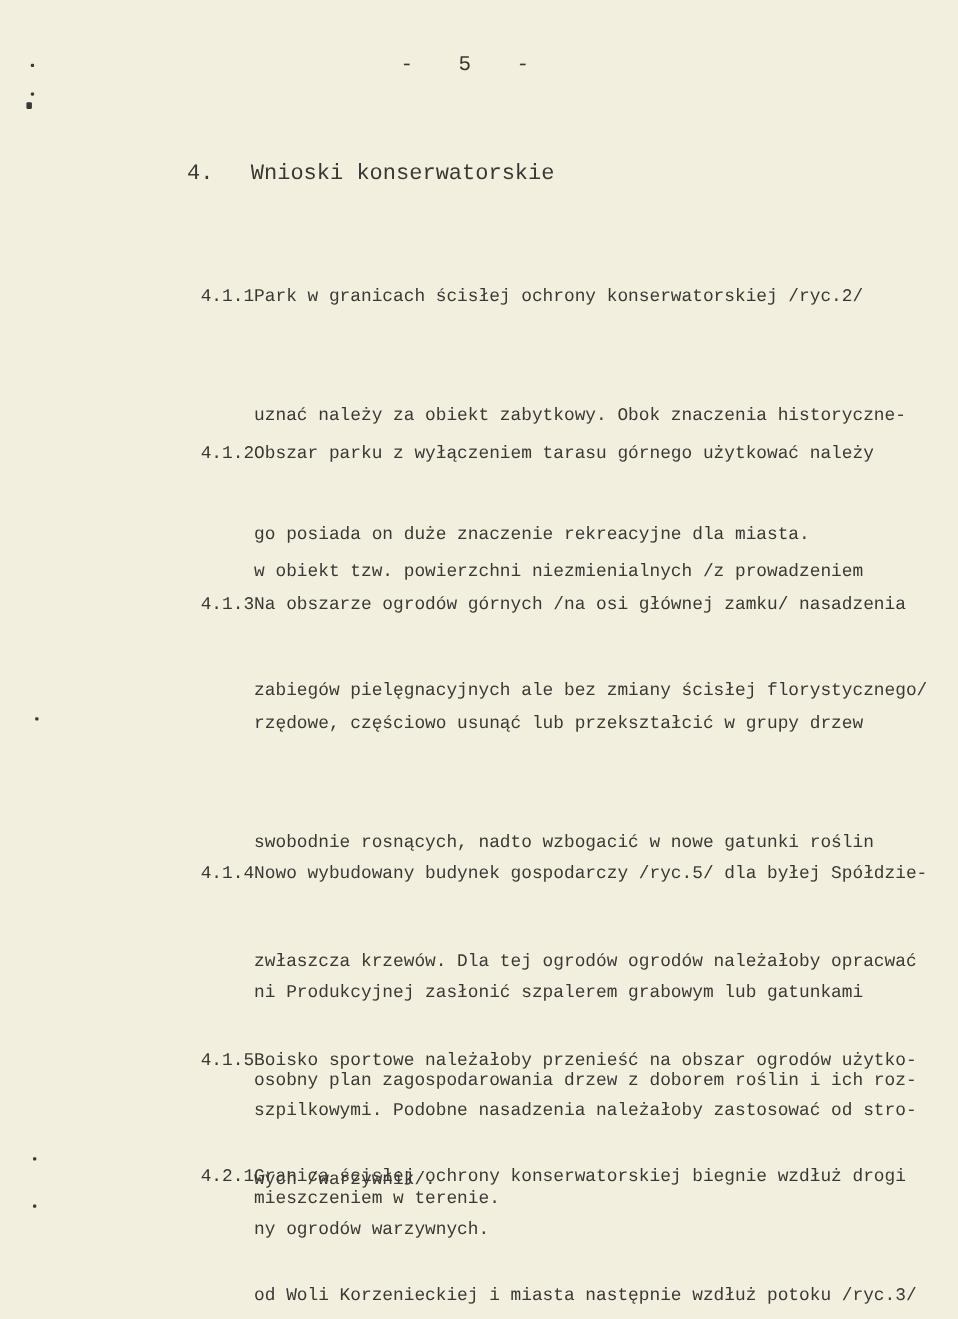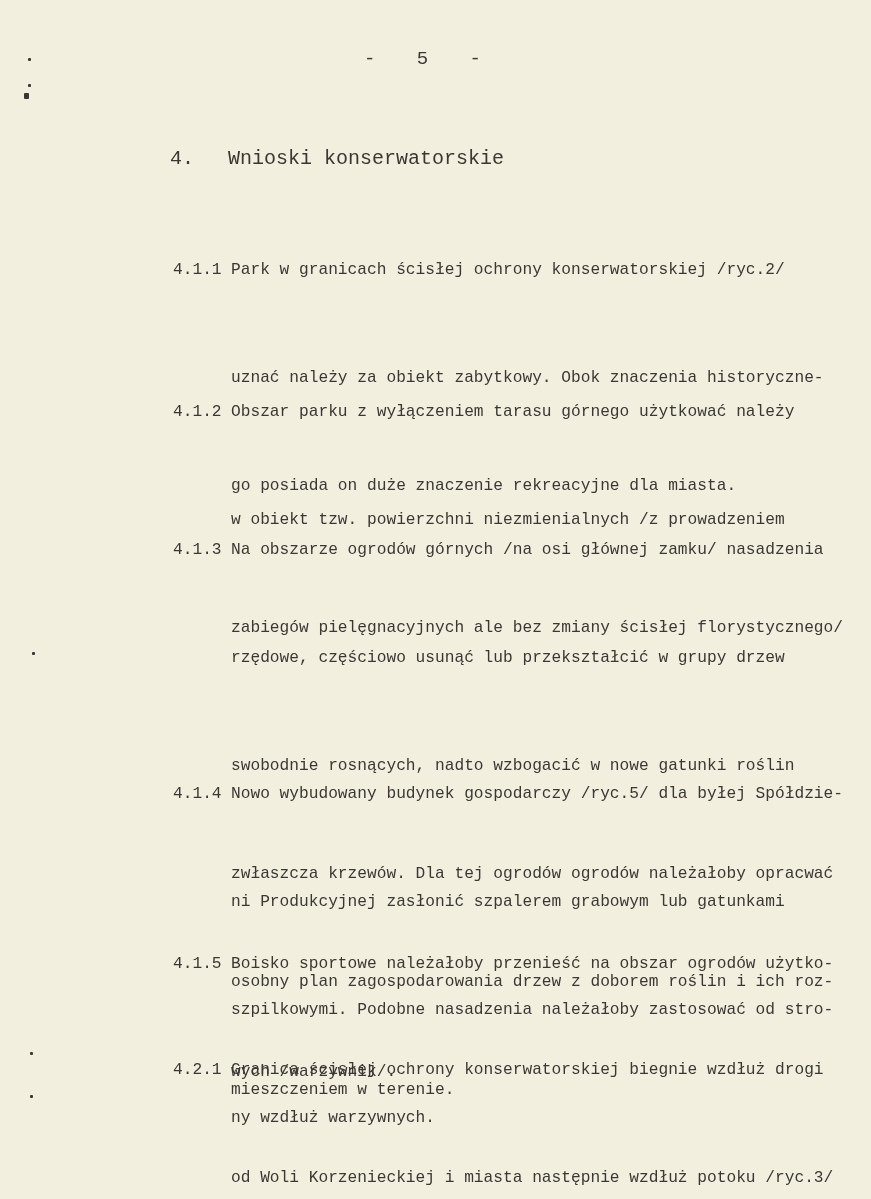--- a/index.html
+++ b/index.html
@@ -18,21 +18,21 @@
       position: absolute; top: 115px; left: 170px;
       font-size: 20px;
       margin-top: 32px;
     }
     .heading .num { display: inline-block; width: 58px; }
     .section {
       position: absolute; left: 173px; width: 700px;
       font-size: 16.2px; line-height: 36px; white-space: pre;
     }
     .section .line { display: block; height: 36px; }
-    .section .num { display: inline-block; width: 58px; }
+    .section .num { display: inline-block; width: 58px; text-align: right; }
     .section .indent { display: inline-block; width: 58px; }
     .mark {
       position: absolute; background: #3a3834; border-radius: 1px;
     }
   </style>
 </head>
 <body>
 
 <div class="page-num">- 5 -</div>
 
@@ -58,21 +58,21 @@
   <span class="line"><span class="indent"></span><span>swobodnie rosnących, nadto wzbogacić w nowe gatunki roślin</span></span>
   <span class="line"><span class="indent"></span><span>zwłaszcza krzewów. Dla tej ogrodów ogrodów należałoby opracwać</span></span>
   <span class="line"><span class="indent"></span><span>osobny plan zagospodarowania drzew z doborem roślin i ich roz-</span></span>
   <span class="line"><span class="indent"></span><span>mieszczeniem w terenie.</span></span>
 </div>
 
 <div class="section" style="top:704px">
   <span class="line"><span class="num">4.1.4</span><span>Nowo wybudowany budynek gospodarczy /ryc.5/ dla byłej Spółdzie-</span></span>
   <span class="line"><span class="indent"></span><span>ni Produkcyjnej zasłonić szpalerem grabowym lub gatunkami</span></span>
   <span class="line"><span class="indent"></span><span>szpilkowymi. Podobne nasadzenia należałoby zastosować od stro-</span></span>
-  <span class="line"><span class="indent"></span><span>ny wzdłuż warzywnych.</span></span>
+  <span class="line"><span class="indent"></span><span>ny ogrodów warzywnych.</span></span>
 </div>
 
 <div class="section" style="top:874px">
   <span class="line"><span class="num">4.1.5</span><span>Boisko sportowe należałoby przenieść na obszar ogrodów użytko-</span></span>
   <span class="line"><span class="indent"></span><span>wych /warzywnik/.</span></span>
 </div>
 
 <div class="section" style="top:980px">
   <span class="line"><span class="num">4.2.1</span><span>Granica ścisłej ochrony konserwatorskiej biegnie wzdłuż drogi</span></span>
   <span class="line"><span class="indent"></span><span>od Woli Korzenieckiej i miasta następnie wzdłuż potoku /ryc.3/</span></span>

